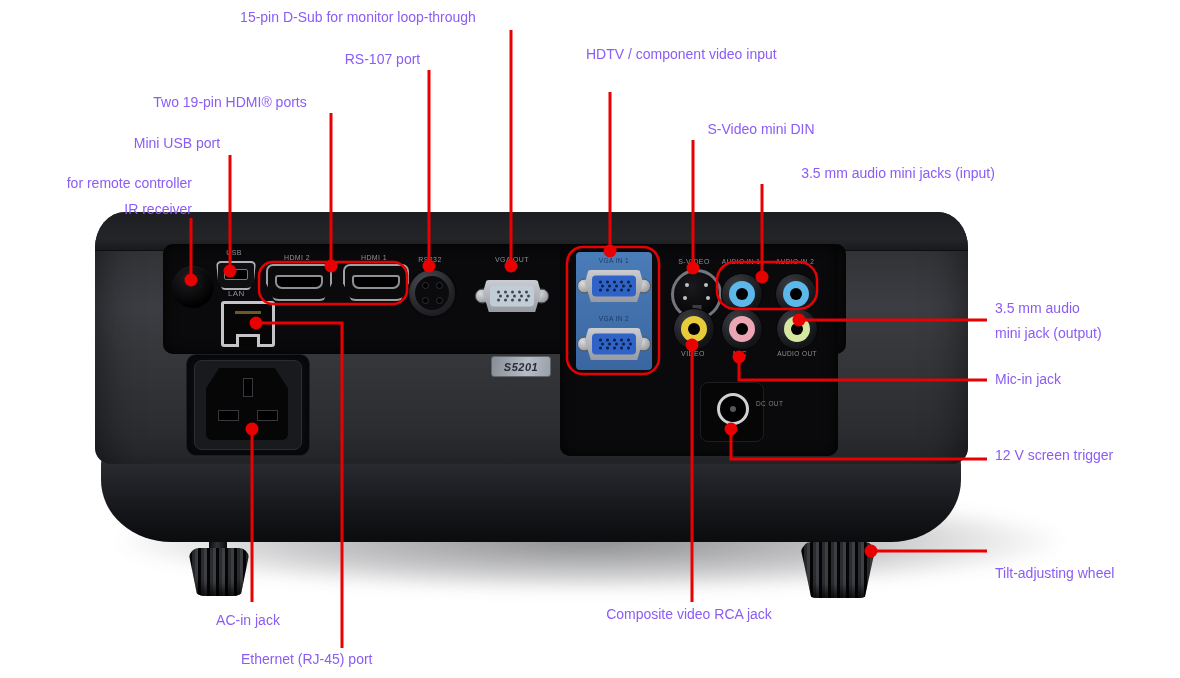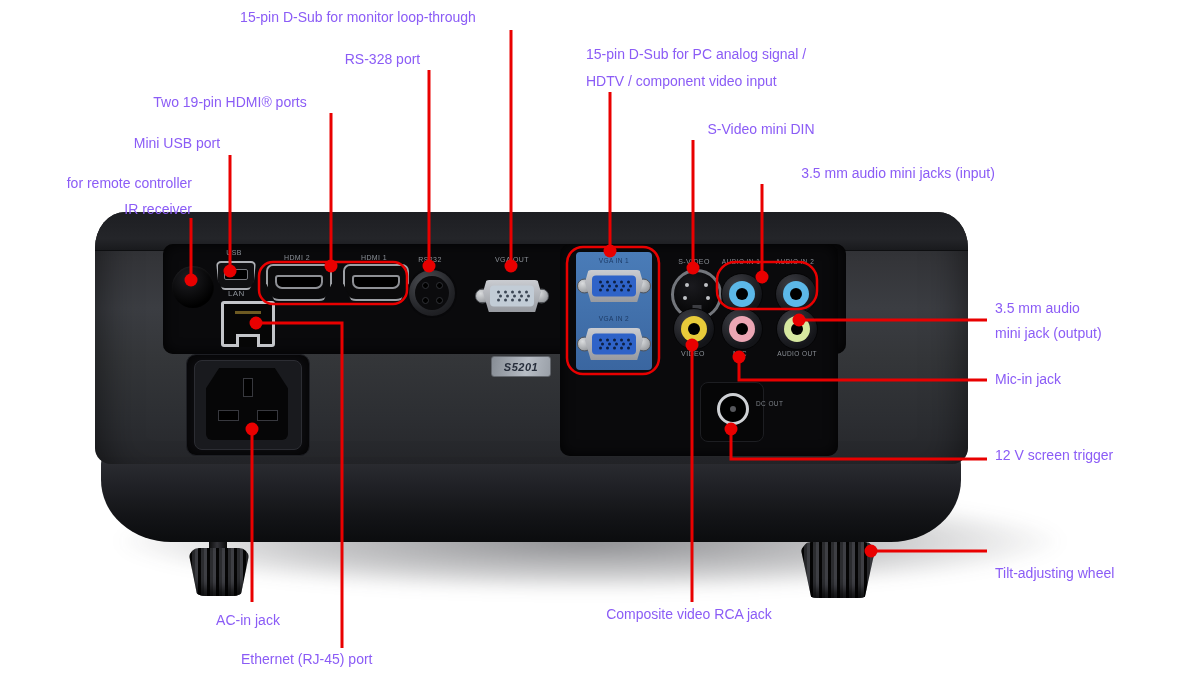--- a/index.html
+++ b/index.html
@@ -315,29 +315,28 @@
       <circle cx="256" cy="323" r="6.5"></circle>
       <circle cx="692" cy="345" r="6.5"></circle>
       <circle cx="739" cy="357" r="6.5"></circle>
       <circle cx="799" cy="320" r="6.5"></circle>
       <circle cx="731" cy="429" r="6.5"></circle>
       <circle cx="871" cy="551" r="6.5"></circle>
     </g>
   </svg>
 
   <div class="callout center" style="left:180px;top:7px;width:356px;">15-pin D-Sub for monitor loop-through</div>
-  <div class="callout center" style="left:325px;top:49px;width:115px;">RS-328 port</div>
+  <div class="callout center" style="left:325px;top:49px;width:115px;">RS-107 port</div>
   <div class="callout center" style="left:114px;top:92px;width:232px;">Two 19-pin HDMI® ports</div>
   <div class="callout center" style="left:112px;top:133px;width:130px;">Mini USB port</div>
   <div class="callout right" style="right:988px;top:170px;line-height:26px;">
     <div>for remote controller</div>
     <div>IR receiver</div>
   </div>
   <div class="callout" style="left:586px;top:41px;line-height:27px;">
-    <div>15-pin D-Sub for PC analog signal /</div>
     <div>HDTV / component video input</div>
   </div>
   <div class="callout center" style="left:676px;top:119px;width:170px;">S-Video mini DIN</div>
   <div class="callout center" style="left:752px;top:163px;width:292px;">3.5 mm audio mini jacks (input)</div>
   <div class="callout" style="left:995px;top:296px;line-height:25px;">
     <div>3.5 mm audio</div>
     <div>mini jack (output)</div>
   </div>
   <div class="callout" style="left:995px;top:369px;">Mic-in jack</div>
   <div class="callout" style="left:995px;top:445px;">12 V screen trigger</div>

